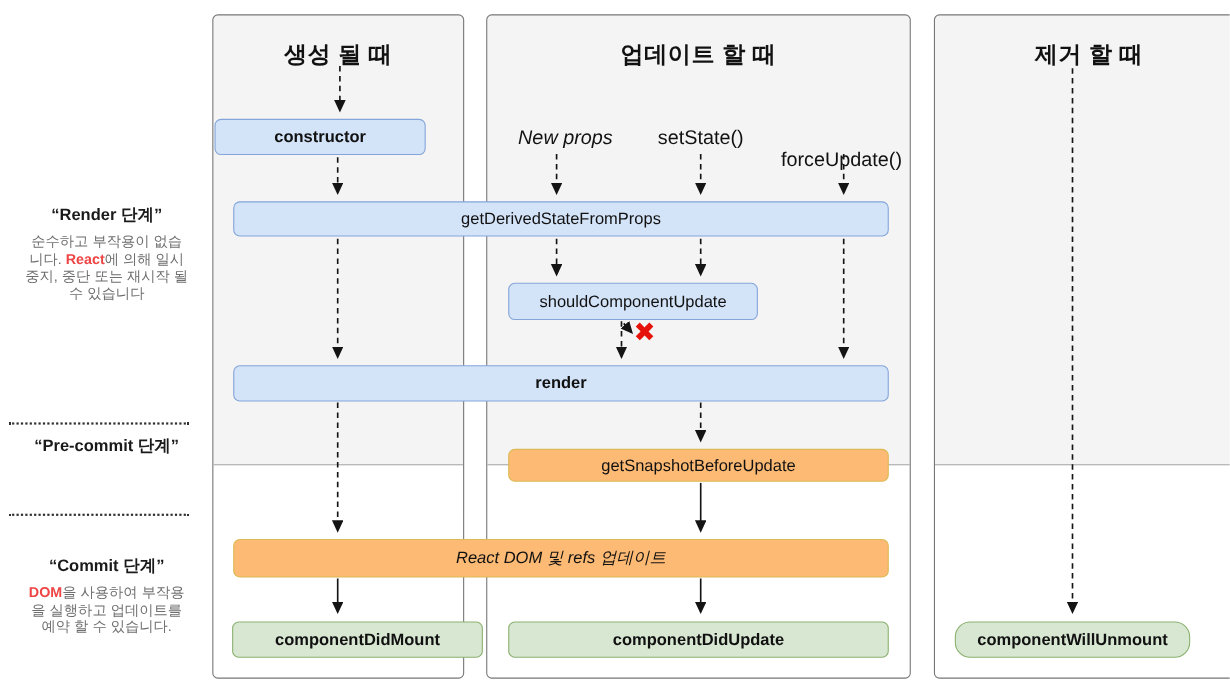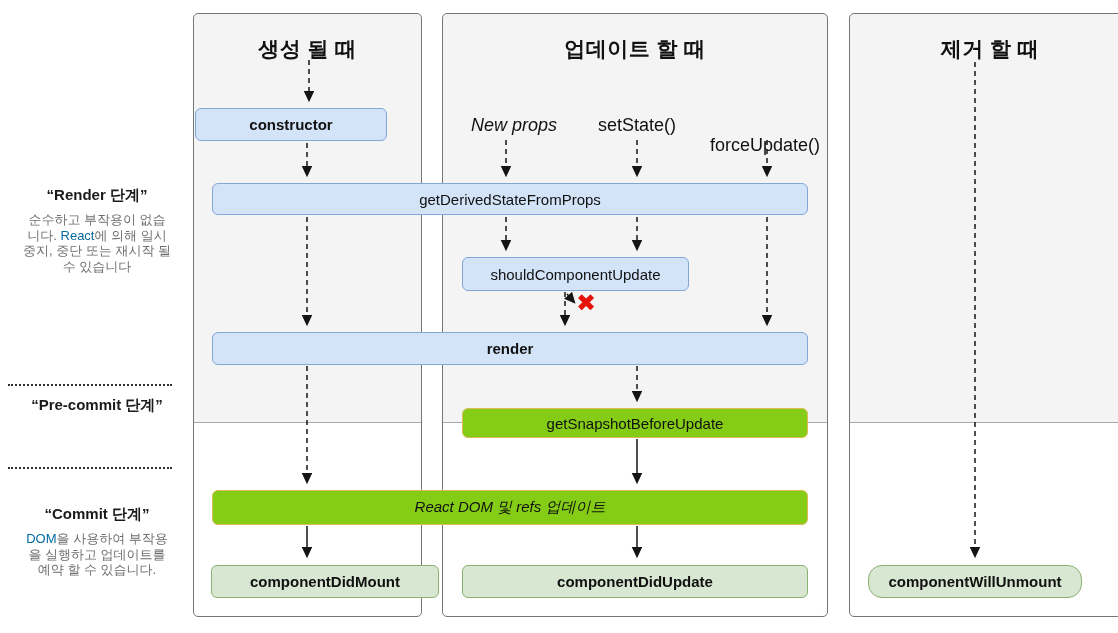--- a/index.html
+++ b/index.html
@@ -13,33 +13,33 @@
   #panel-mount{left:193px;width:229px;}
   #panel-update{left:442px;width:386px;}
   #panel-unmount{left:849px;width:282px;padding-left:22px;}
   .panel-title{position:absolute;top:21px;left:0;width:100%;text-align:center;
                font-size:21px;font-weight:700;letter-spacing:.5px;}
 
   
   .box{position:absolute;display:flex;align-items:center;justify-content:center;
        border:1px solid;border-radius:6px;font-size:15px;box-sizing:border-box;text-align:center;}
   .blue{background:#d3e3f8;border-color:#84a5d9;}
-  .yellow{background:#84cc16;border-color:#dcba55;}
+  .yellow{background:#fdba74;border-color:#dcba55;}
   .green{background:#d8e7d2;border-color:#8bb170;}
   .bold{font-weight:700;}
   .ital{font-style:italic;}
 
   
   .trigger{position:absolute;top:117px;height:16px;line-height:16px;font-size:18px;text-align:center;}
 
   
   .side{position:absolute;left:5px;width:184px;text-align:center;}
   .side-h{font-size:15px;font-weight:700;color:#1a1a1a;}
   .side-p{font-size:13px;line-height:15.5px;color:#6e6e6e;}
-  .side-p .em{color:#0369a1;font-weight:400;}
+  .side-p .em{color:#ef4444;font-weight:700;}
   .dotline{position:absolute;left:8px;width:164px;height:0;border-top:2px dotted #2f2f2f;}
 
   
   #arrows{position:absolute;left:0;top:0;pointer-events:none;}
   .dash{stroke:#141414;stroke-width:1.5;stroke-dasharray:5 4;fill:none;}
   .solid{stroke:#141414;stroke-width:1.5;fill:none;}
 
   
   #skipx{position:absolute;left:576px;top:291px;font-size:24px;line-height:24px;
          font-weight:900;color:#e51309;}

